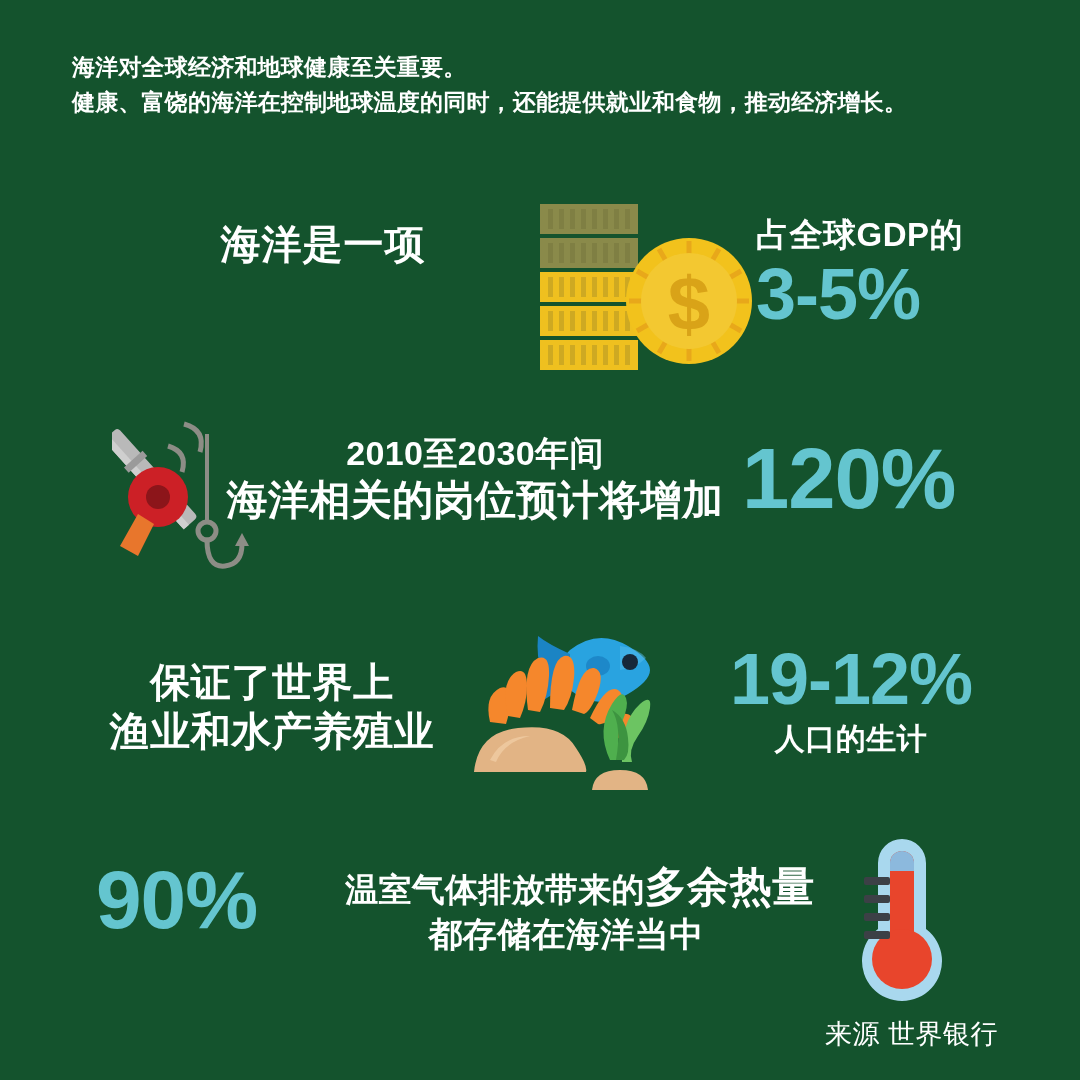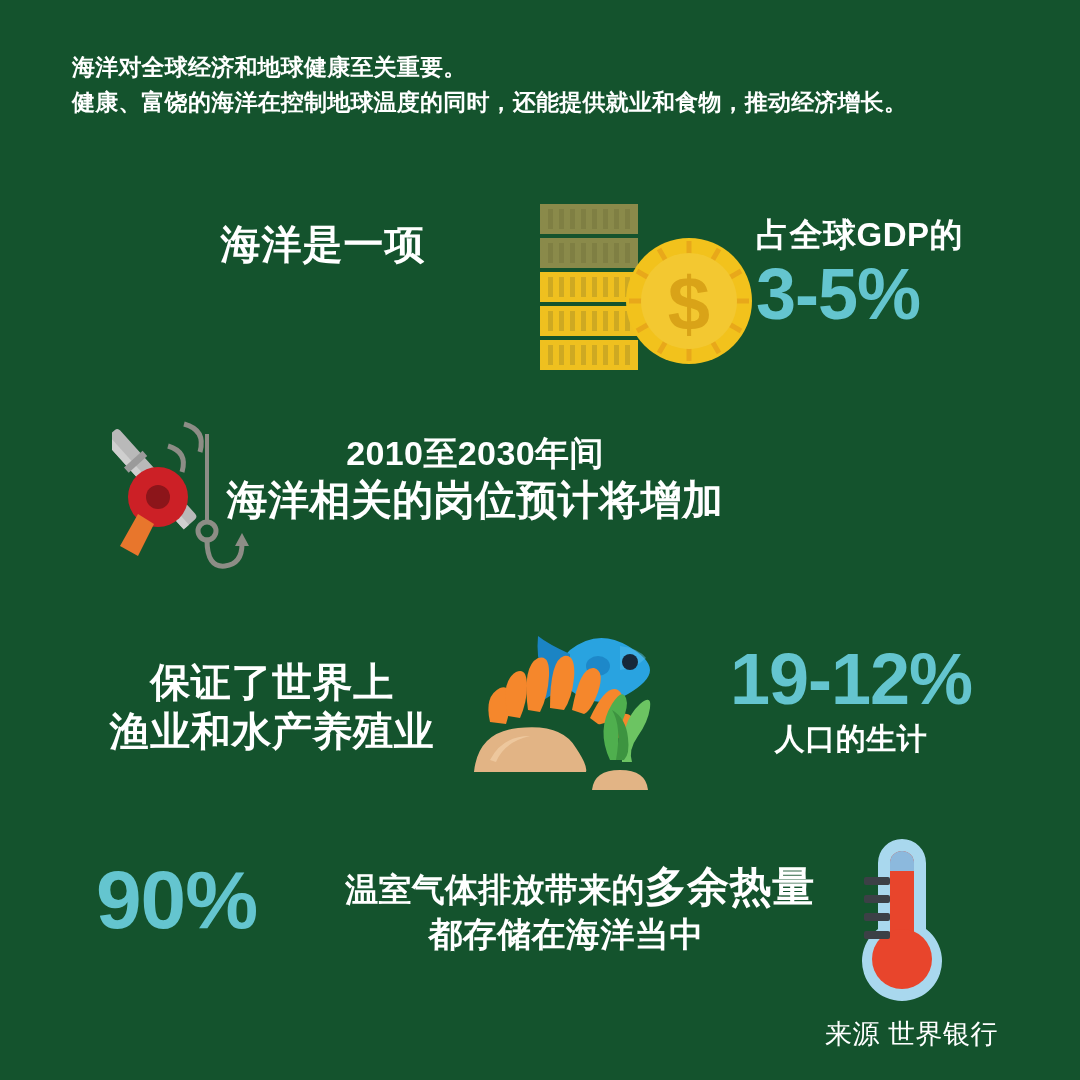--- a/index.html
+++ b/index.html
@@ -306,20 +306,21 @@
         <path d="M95 144 q0 28 18 26 q17 -2 17 -22" fill="none" stroke="#8d8d86" stroke-width="5" stroke-linecap="round"></path>
         <path d="M123 150 l7 -13 l7 13 z" fill="#8d8d86"></path>
       </svg>
     </div>
 
     <div id="b2-text">
       <div class="sml white-lite">2010至2030年间</div>
       <div class="big white-lite">海洋相关的岗位预计将增加</div>
     </div>
 
+    <div id="b2-num" class="teal">120%</div>
   </div>
 
   <div class="block" id="block-fish">
 
     <div id="b3-left">
       <div class="ln white-lite">保证了世界上</div>
       <div class="ln white-lite">渔业和水产养殖业</div>
     </div>
 
     <div id="reef">

